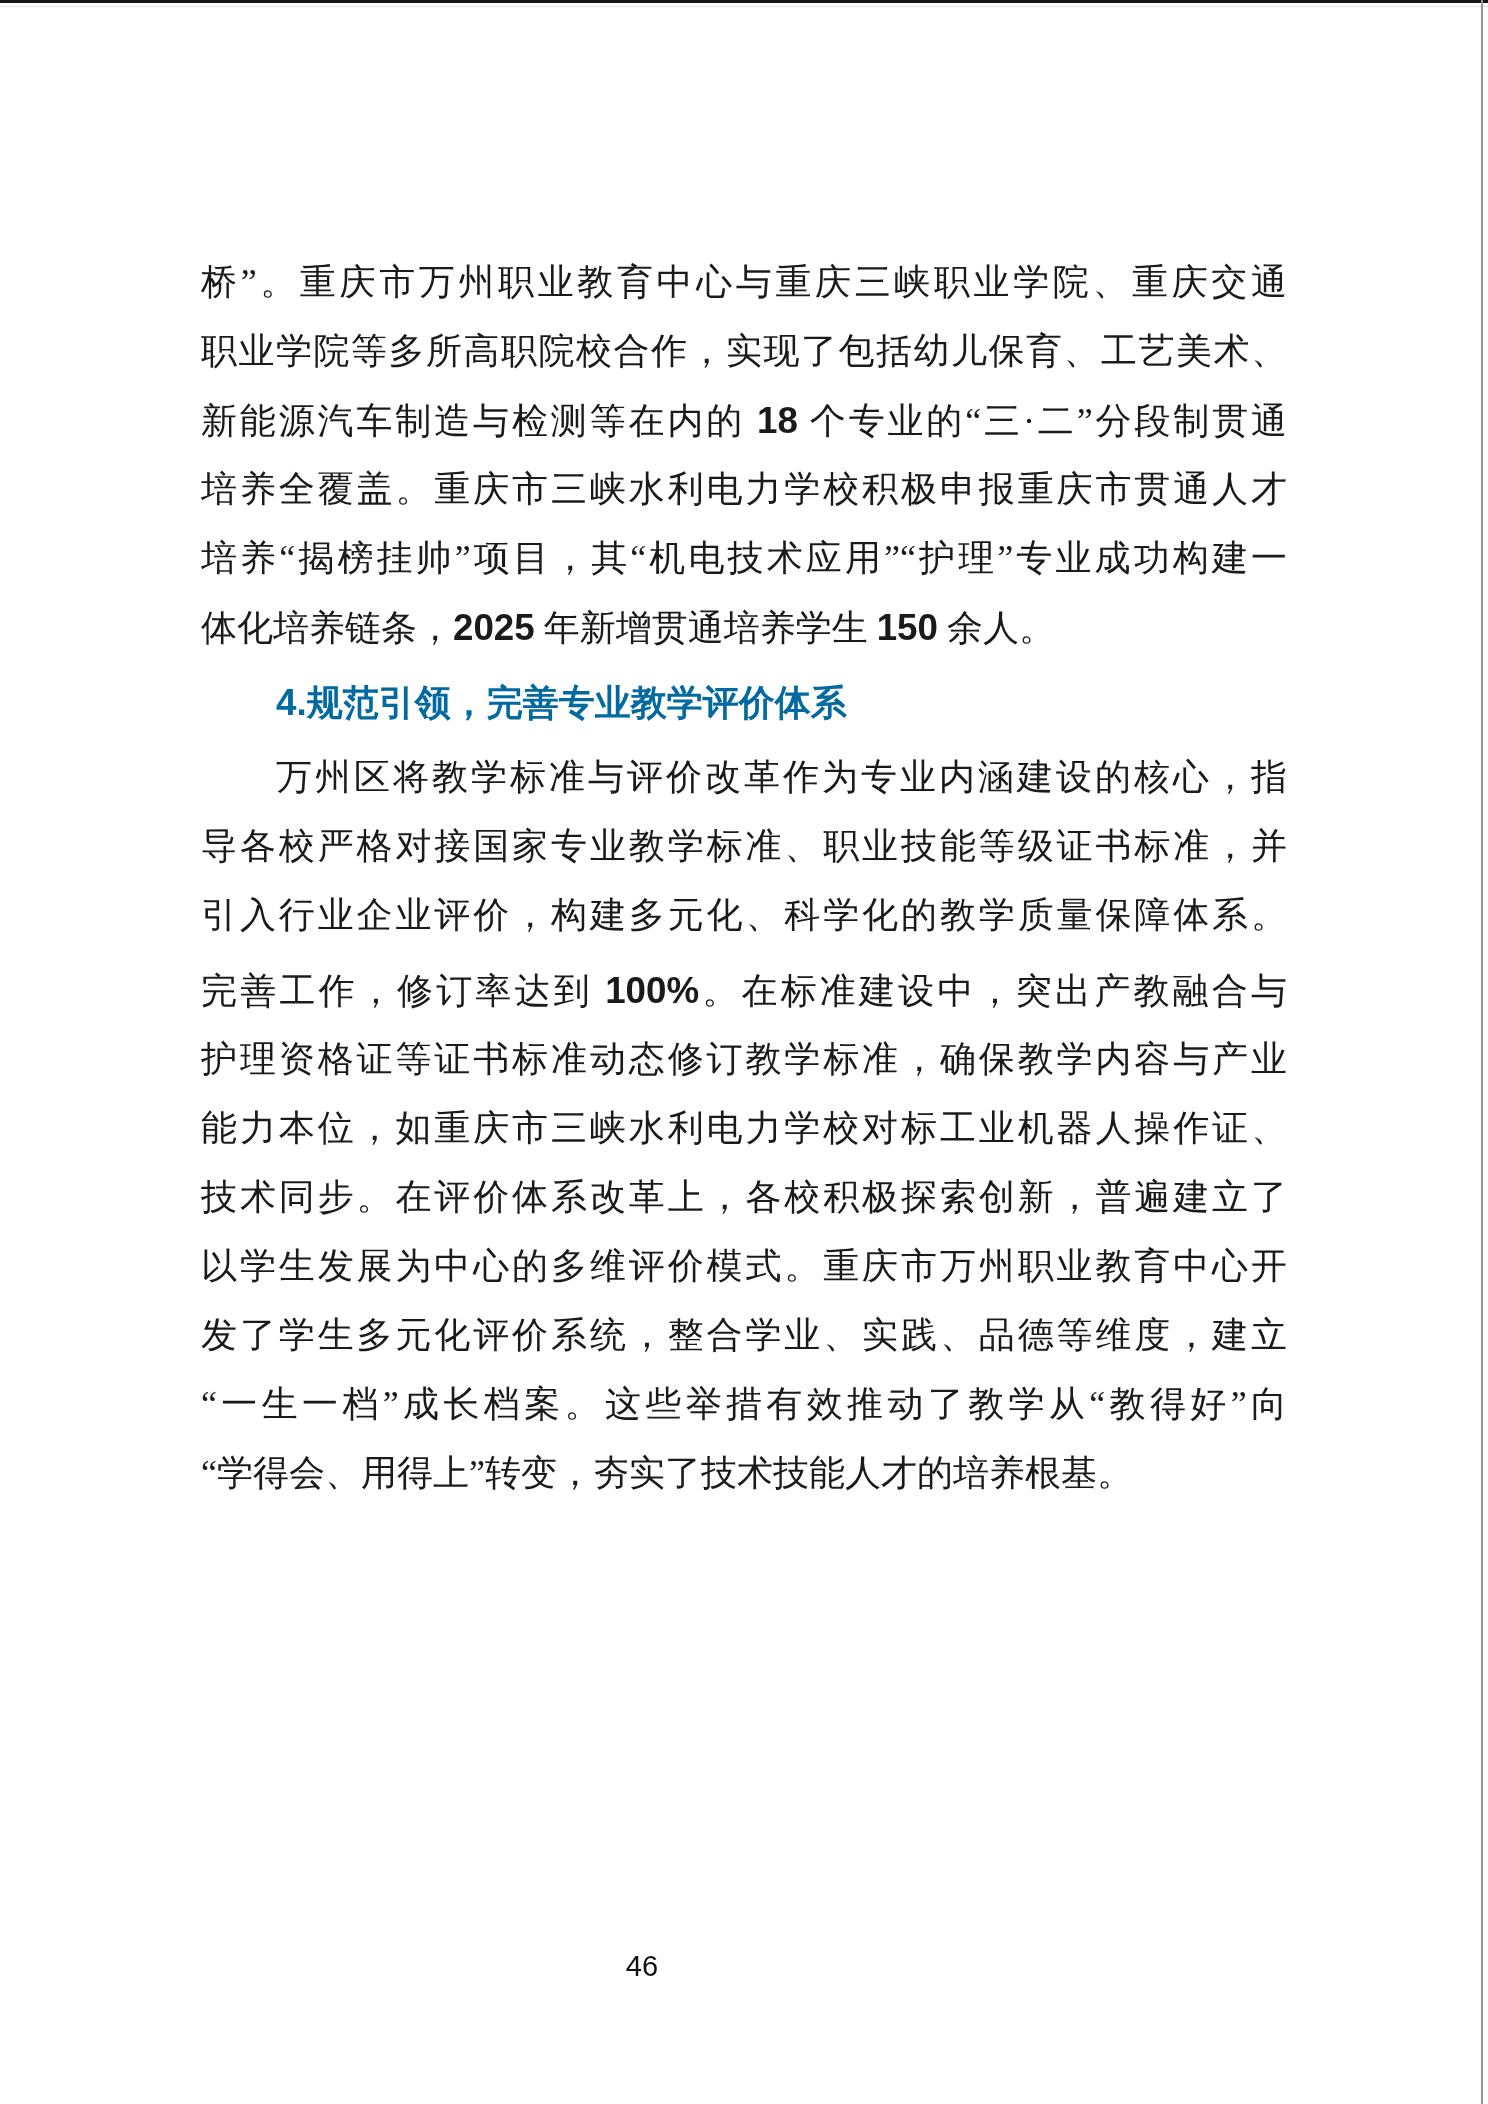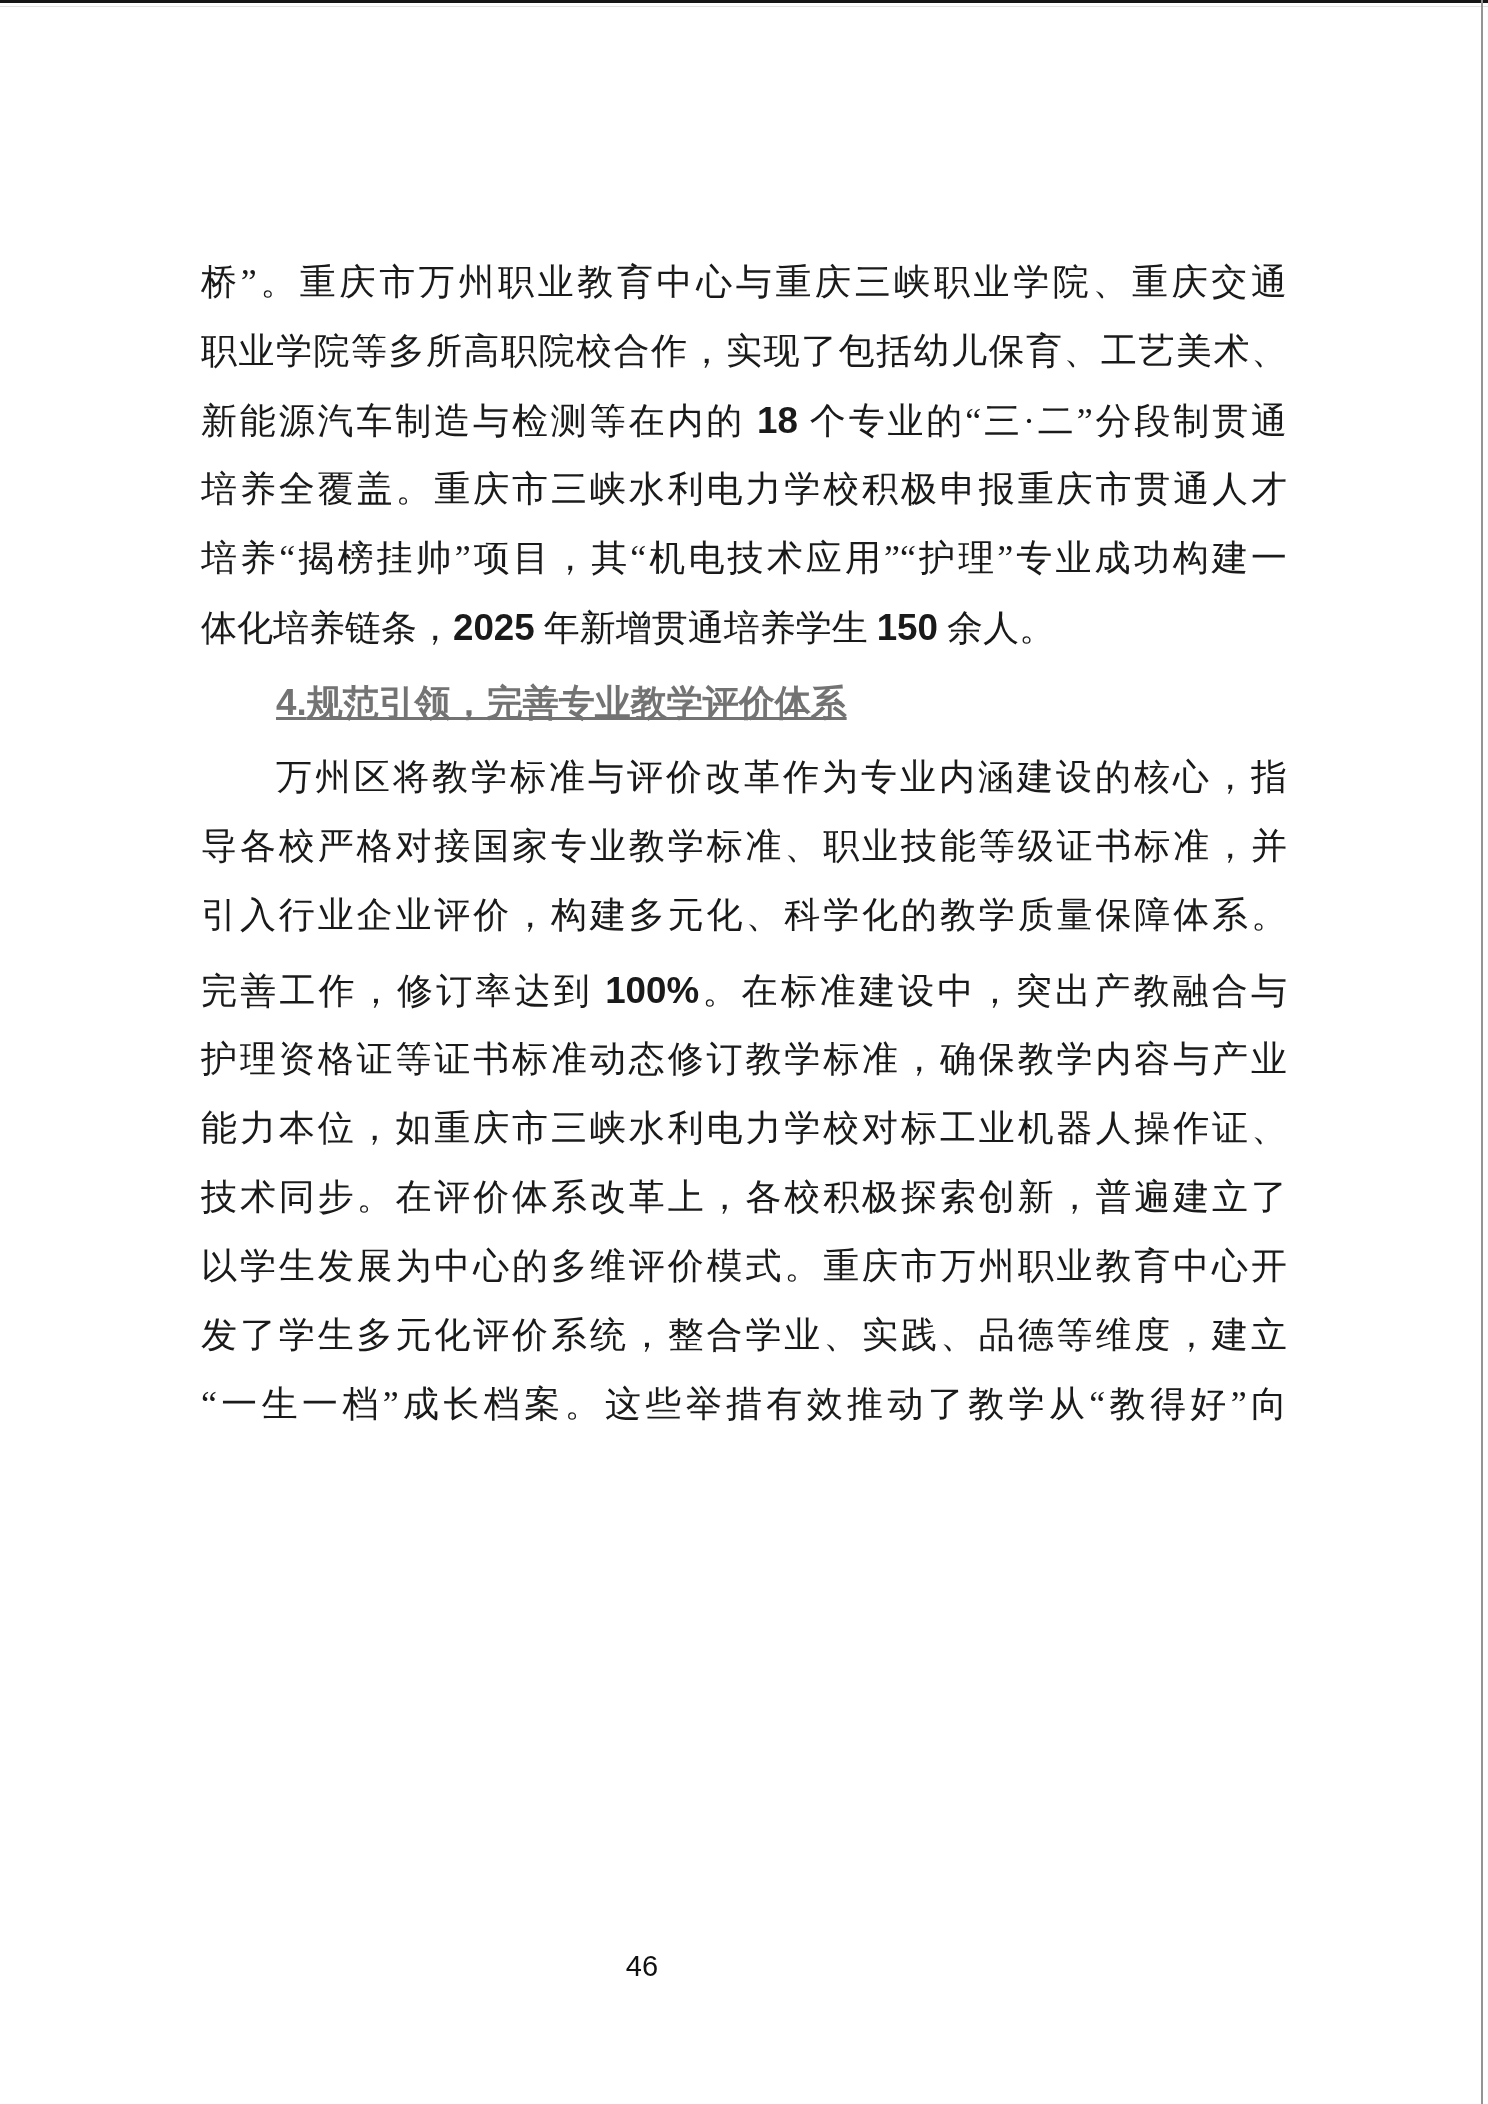--- a/index.html
+++ b/index.html
@@ -47,22 +47,21 @@
   }
   .line.just {
     text-align: justify;
     text-align-last: justify;
   }
   .line.indent {
     padding-left: 75px;
   }
   .para.heading .line {
     font-weight: bold;
-    color: #737373;
-    text-decoration: underline;
+    color: #0369a1;
   }
   .num {
     font-family: "Liberation Sans", "DejaVu Sans", sans-serif;
     font-weight: 700;
     font-size: 1.02em;
   }
   .page-number {
     position: absolute;
     top: 1946px;
     left: 0;
@@ -100,16 +99,17 @@
       <div class="line just">引入行业企业评价，构建多元化、科学化的教学质量保障体系。</div>
     </div>
     <div class="para body">
       <div class="line just">完善工作，修订率达到 <span class="num">100%</span>。在标准建设中，突出产教融合与</div>
       <div class="line just">护理资格证等证书标准动态修订教学标准，确保教学内容与产业</div>
       <div class="line just">能力本位，如重庆市三峡水利电力学校对标工业机器人操作证、</div>
       <div class="line just">技术同步。在评价体系改革上，各校积极探索创新，普遍建立了</div>
       <div class="line just">以学生发展为中心的多维评价模式。重庆市万州职业教育中心开</div>
       <div class="line just">发了学生多元化评价系统，整合学业、实践、品德等维度，建立</div>
       <div class="line just">“一生一档”成长档案。这些举措有效推动了教学从“教得好”向</div>
+      <div class="line">“学得会、用得上”转变，夯实了技术技能人才的培养根基。</div>
     </div>
   </div>
 
 <div class="page-number">46</div>
 
 </body></html>

